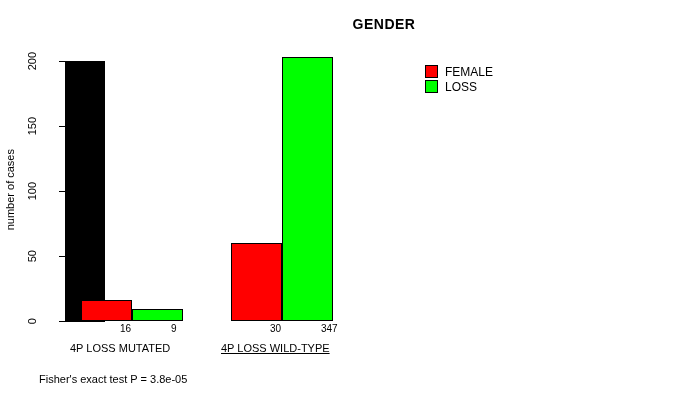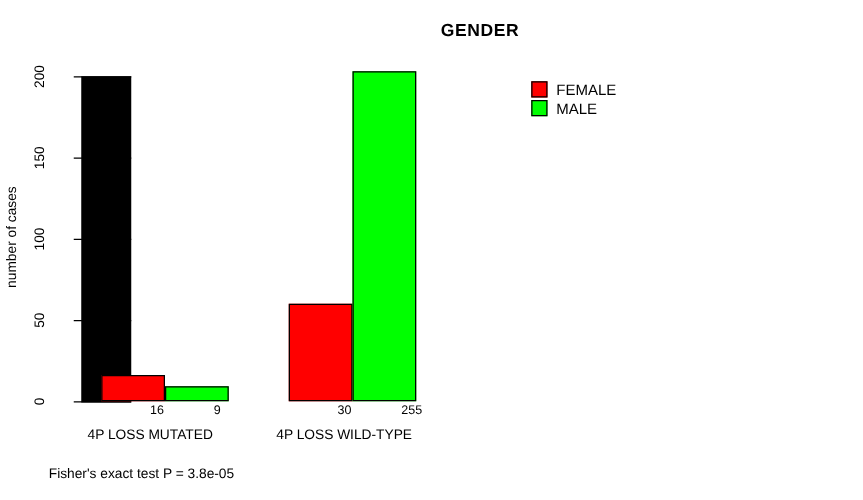--- a/index.html
+++ b/index.html
@@ -189,30 +189,30 @@
   <div class="abs bar-value" style="left:81px;width:51px;">16</div>
   <div class="abs bar-value" style="left:132px;width:51px;">9</div>
 
   <div class="abs group-label" style="left:31px;width:200px;">4P LOSS MUTATED</div>
 
   <div class="abs bar" style="left:231px;width:51px;height:78px;background:#FF0000;"></div>
 
   <div class="abs bar" style="left:282px;width:51px;height:264px;background:#00FF00;"></div>
 
   <div class="abs bar-value" style="left:231px;width:51px;">30</div>
-  <div class="abs bar-value" style="left:282px;width:51px;">255</div>
-
-  <div class="abs group-label" style="left:182px;width:200px;">4P LOSS WILD-TYPE</div>
+  <div class="abs bar-value" style="left:282px;width:51px;">347</div>
+
+  <div class="abs group-label" style="left:182px;width:200px;text-decoration:underline;">4P LOSS WILD-TYPE</div>
 
   <div class="abs" id="legend">
     <div class="legend-row">
       <span class="legend-swatch" style="background:#FF0000;"></span>
       <span class="legend-label">FEMALE</span>
     </div>
     <div class="legend-row">
       <span class="legend-swatch" style="background:#00FF00;"></span>
-      <span class="legend-label">MALE</span>
+      <span class="legend-label">LOSS</span>
     </div>
   </div>
 
   <div class="abs" id="footer-note">Fisher's exact test P = 3.8e-05</div>
 
 </div>
 
 </body></html>

